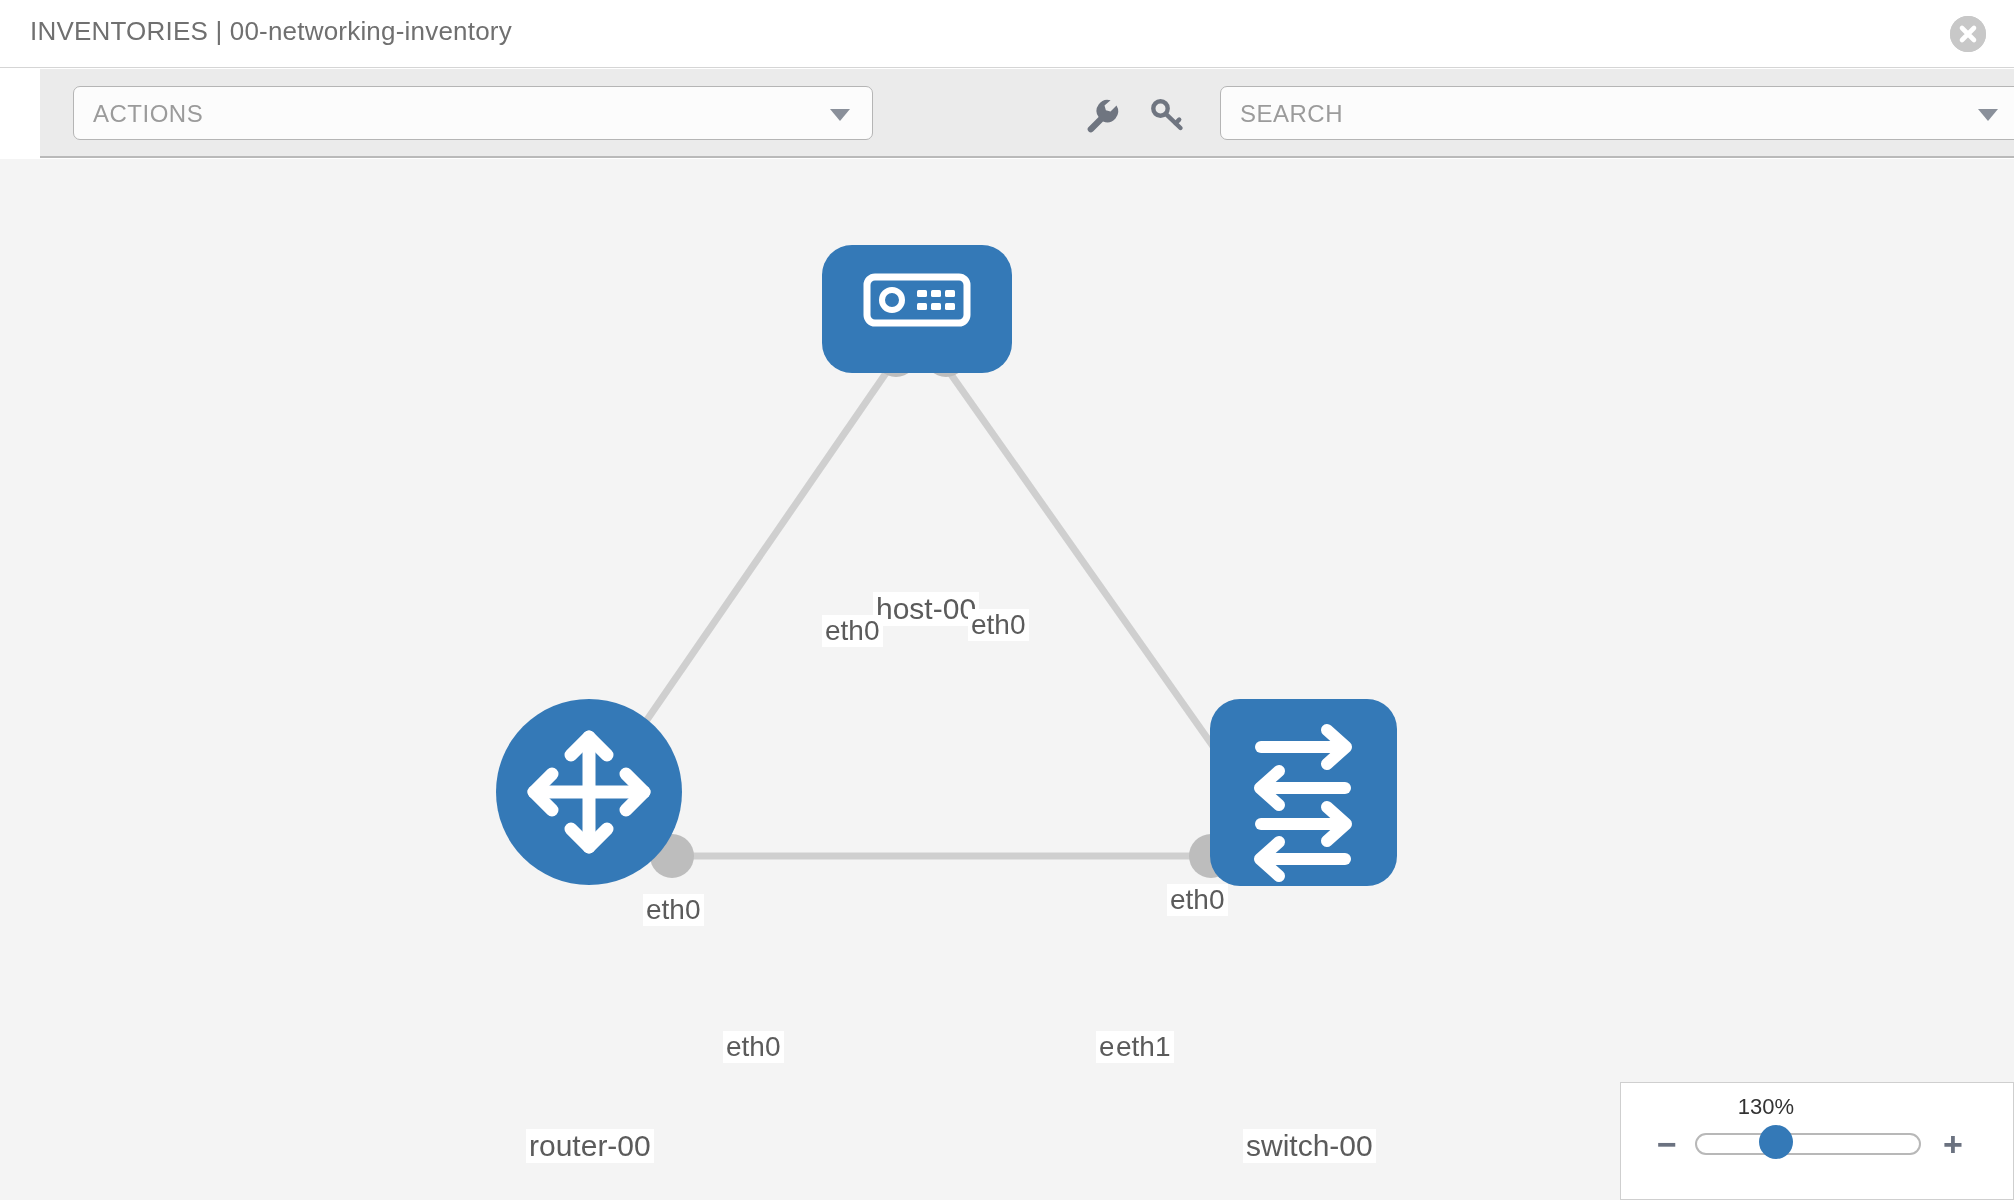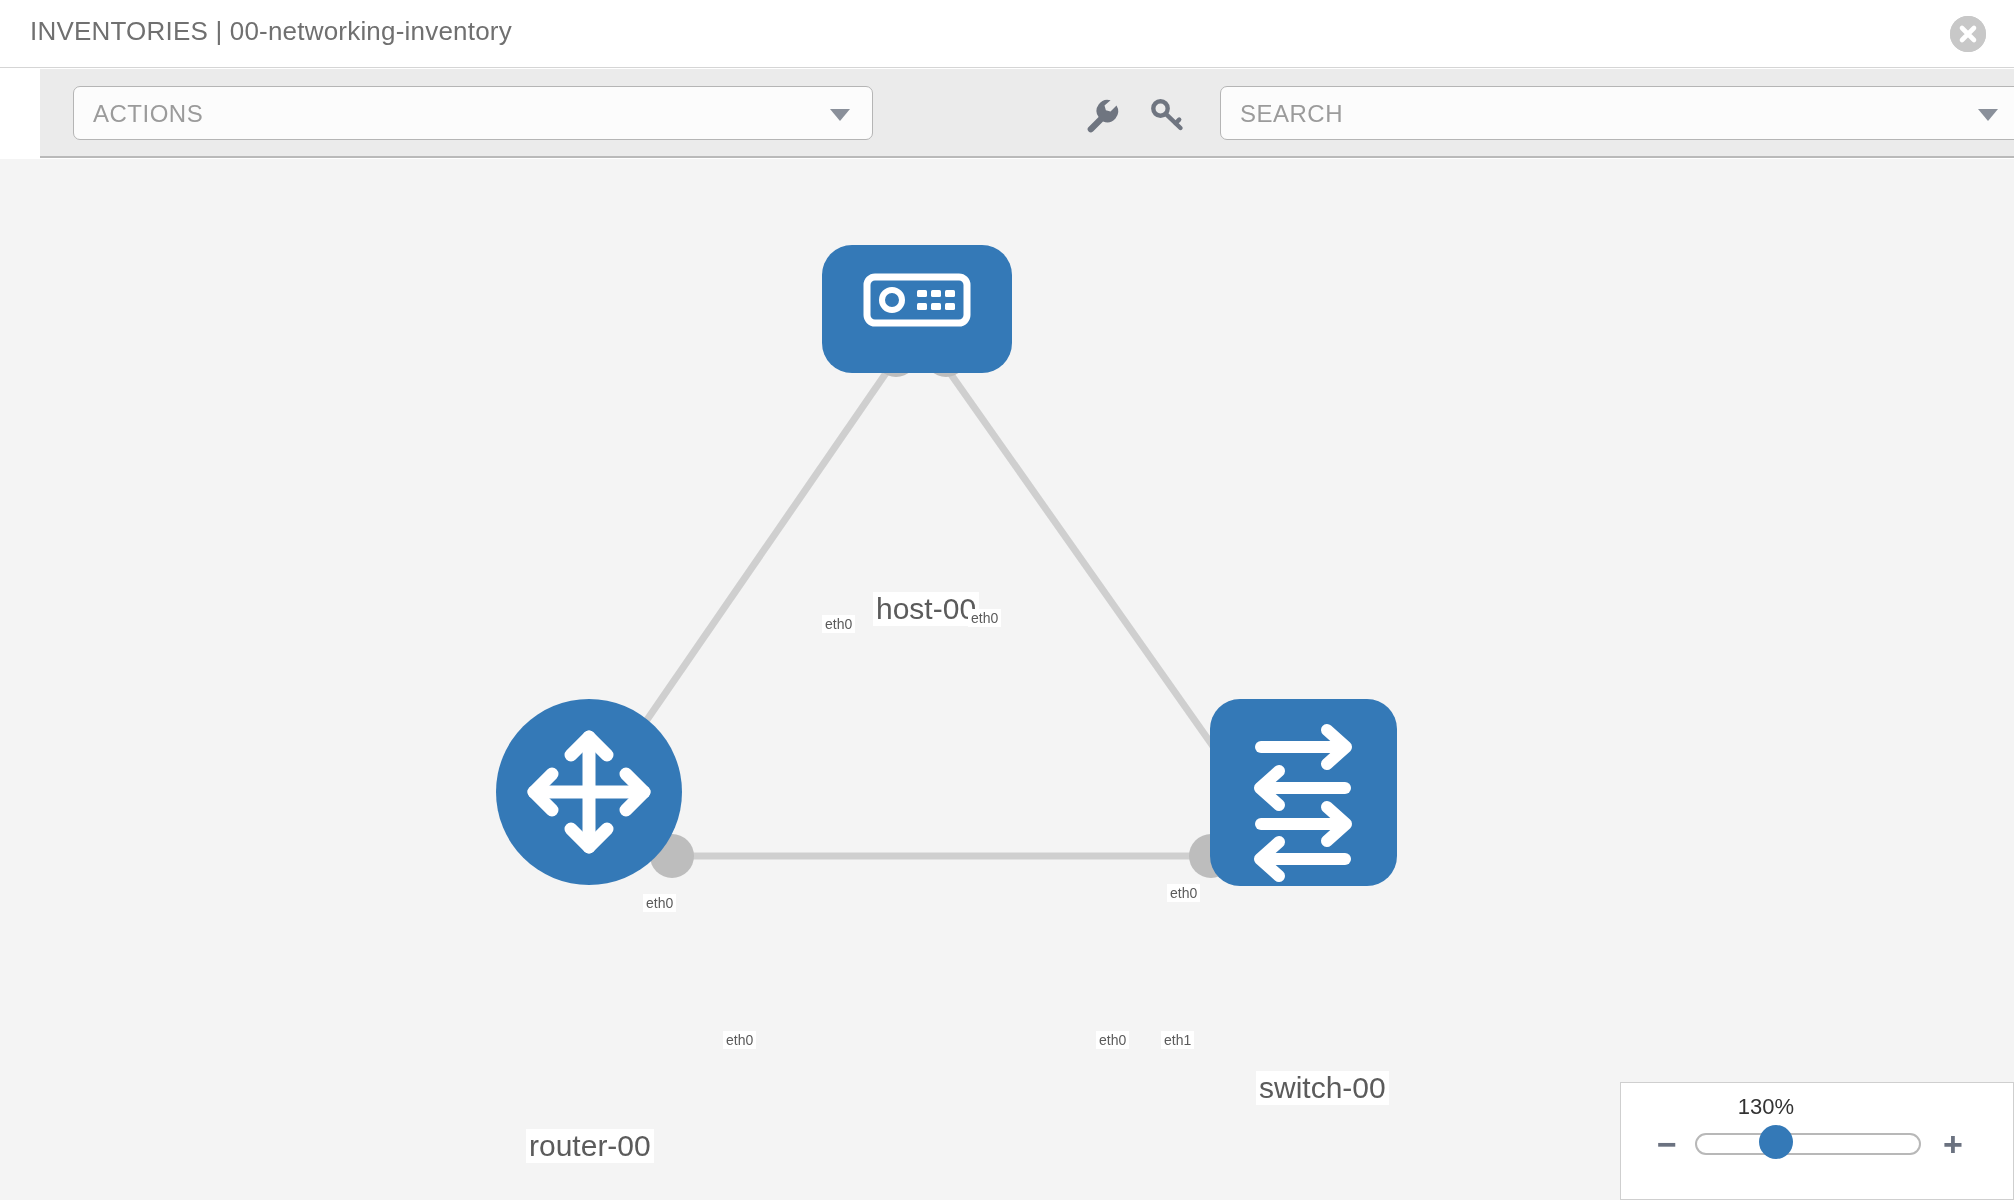--- a/index.html
+++ b/index.html
@@ -124,21 +124,21 @@
   
   .nlabel {
     position: absolute;
     background: #ffffff;
     color: #5b5b5b;
     white-space: nowrap;
     line-height: 1;
     padding: 2px 3px;
   }
   .nlabel.title { font-size: 30px; }
-  .nlabel.iface { font-size: 14px; }
+  .nlabel.iface { font-size: 28px; }
 
   
   .zoom-panel {
     position: absolute;
     left: 1620px; top: 1082px;
     width: 394px; height: 118px;
     background: #ffffff;
     border: 1px solid #cfcfcf;
   }
   .zoom-value {
@@ -284,29 +284,29 @@
           <path d="M1261 665 L1344 665"></path>
           <path d="M1327 648 L1346 665 L1327 682"></path>
           <path d="M1345 700 L1262 700"></path>
           <path d="M1279 683 L1260 700 L1279 717"></path>
         </g>
       </g>
     </svg>
 
     <div class="nlabel title" style="left:873px; top:433px;">host-00</div>
     <div class="nlabel title" style="left:526px; top:970px;">router-00</div>
-    <div class="nlabel title" style="left:1243px; top:912px;margin-left:13px;">switch-00</div>
+    <div class="nlabel title" style="left:1243px; top:970px;">switch-00</div>
 
     <div class="nlabel iface" style="left:822px; top:456px;">eth0</div>
     <div class="nlabel iface" style="left:968px; top:450px;">eth0</div>
     <div class="nlabel iface" style="left:643px; top:735px;">eth0</div>
     <div class="nlabel iface" style="left:1167px; top:725px;">eth0</div>
     <div class="nlabel iface" style="left:723px; top:872px;">eth0</div>
     <div class="nlabel iface" style="left:1096px; top:872px;">eth0</div>
-    <div class="nlabel iface" style="left:1161px; top:872px;">eth1</div>
+    <div class="nlabel iface" style="left:1113px; top:872px;">eth1</div>
 
     <div class="zoom-panel" style="left:1620px; top:923px;">
       <div class="zoom-value">130%</div>
       <div class="zoom-minus">−</div>
       <div class="zoom-track"></div>
       <div class="zoom-thumb"></div>
       <div class="zoom-plus">+</div>
     </div>
 
   </div>

